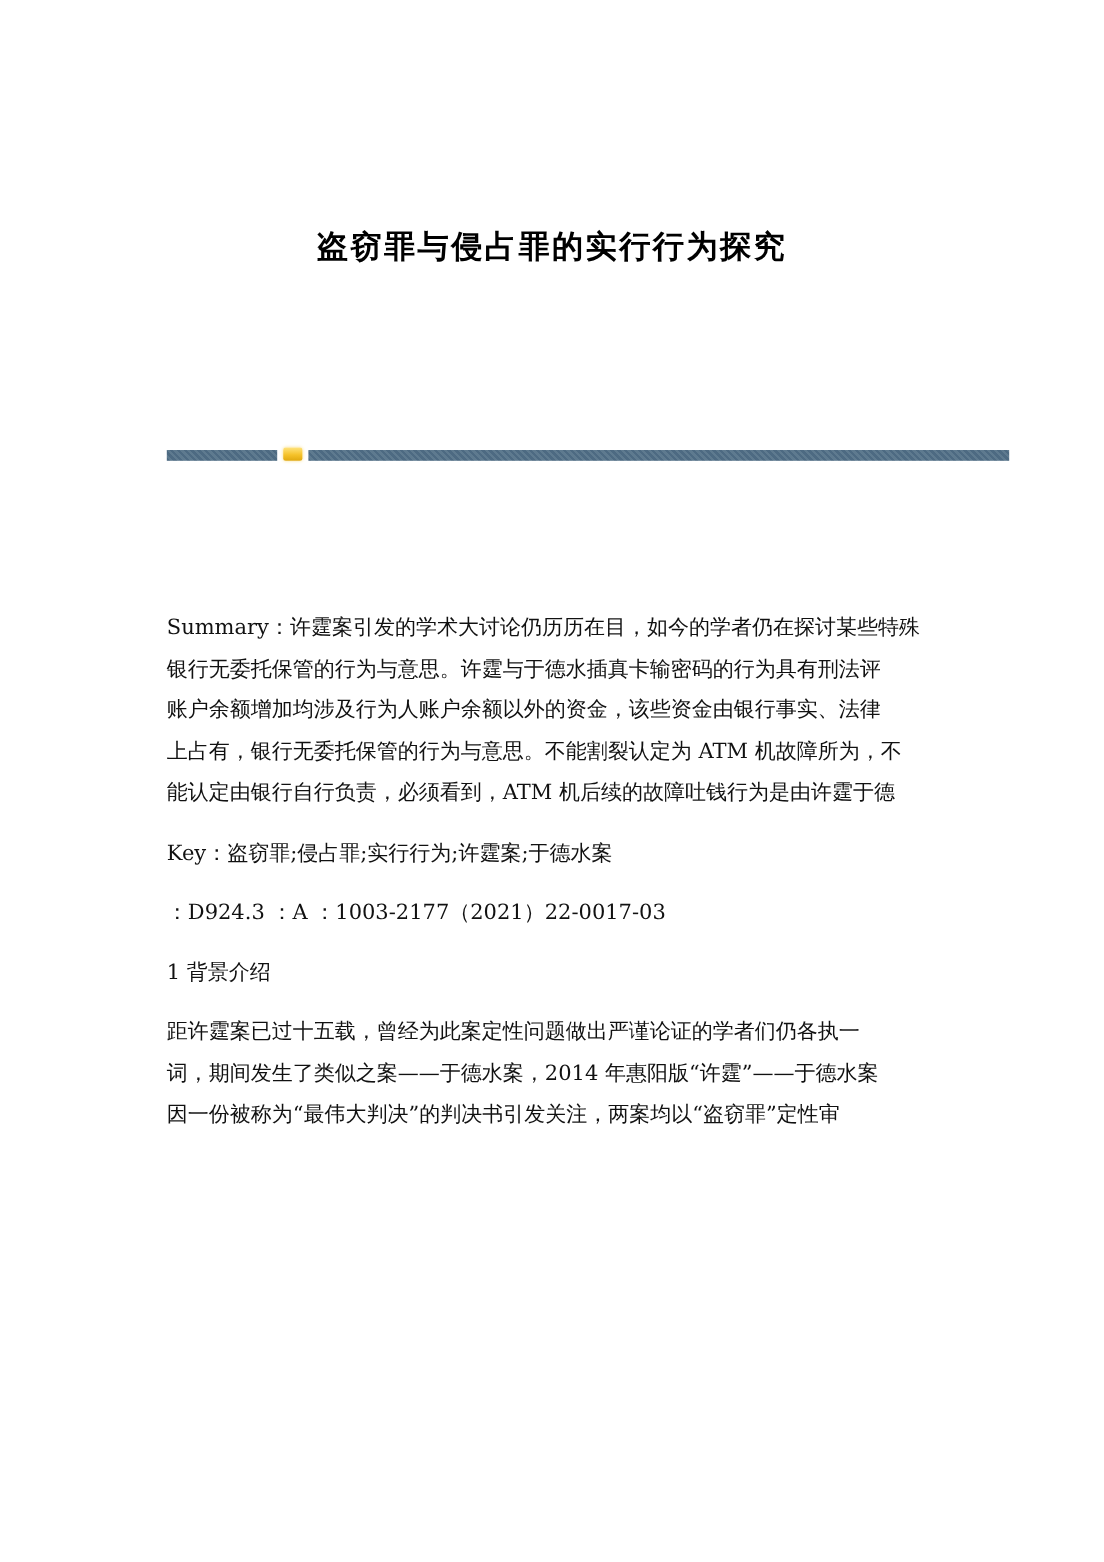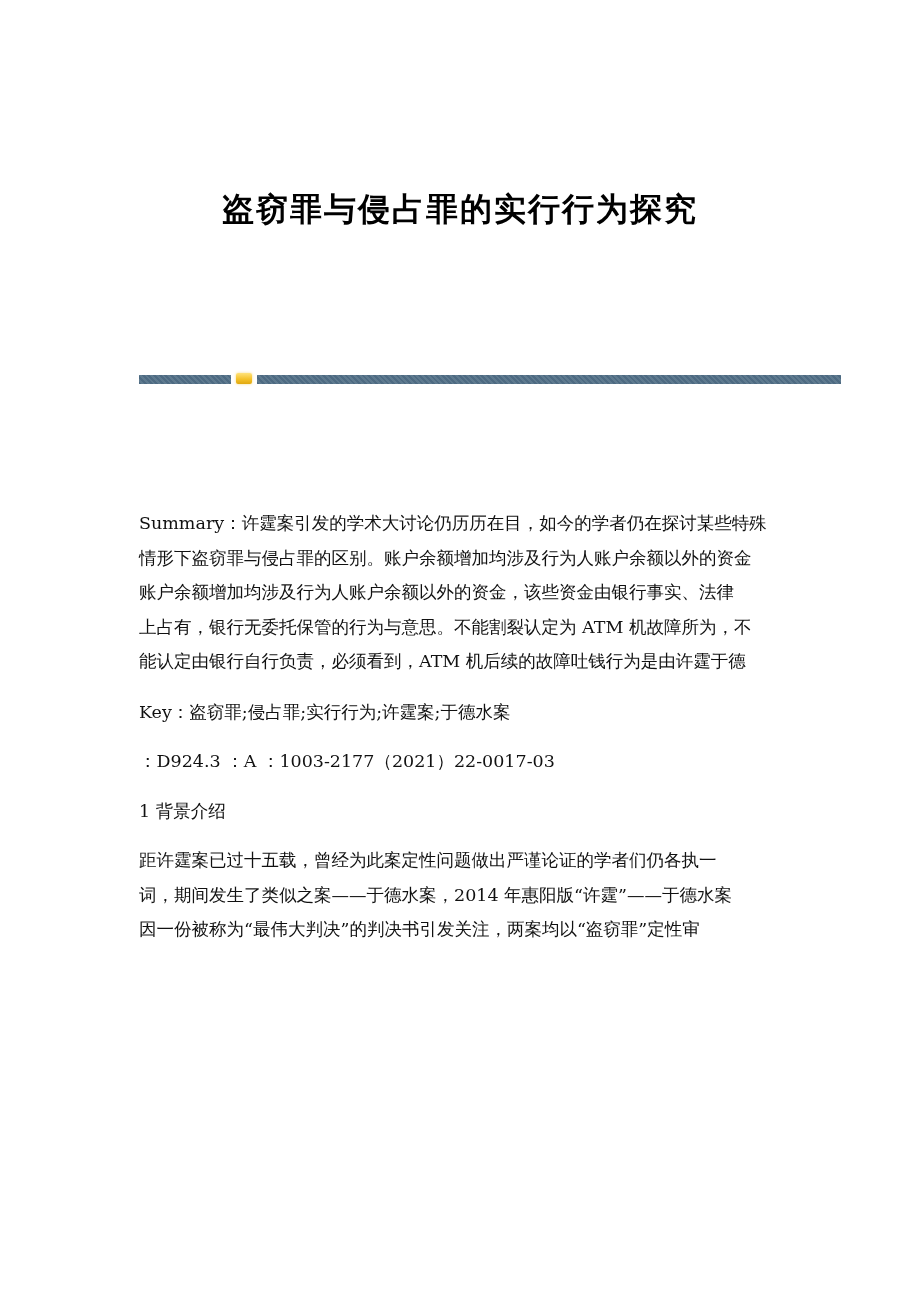--- a/index.html
+++ b/index.html
@@ -14,21 +14,21 @@
       overflow: hidden;
       font-family: "DejaVu Serif", "Liberation Serif", serif;
       color: #111111;
     }
     .title {
       position: absolute;
       left: 0;
       top: 188px;
       width: 920px;
       text-align: center;
-      font-size: 32px;
+      font-size: 26px;
       font-weight: bold;
       letter-spacing: 2px;
       color: #000000;
       font-family: "DejaVu Sans", "Liberation Sans", sans-serif;
     }
     .divider {
       position: absolute;
       left: 139px;
       top: 375px;
       width: 702px;
@@ -100,21 +100,21 @@
 
 <div class="divider">
   <div class="bar-left"></div>
   <div class="ornament"></div>
   <div class="bar-right"></div>
 </div>
 
 <div class="content">
   <div class="para abstract">
     <p class="line-block">Summary：许霆案引发的学术大讨论仍历历在目，如今的学者仍在探讨某些特殊</p>
-    <p class="line-block">情形下盗窃罪与侵占罪的区别。账户余额增加均涉及行为人账户余额以外的资金</p>
+    <p class="line-block">银行无委托保管的行为与意思。许霆与于德水插真卡输密码的行为具有刑法评</p>
     <p class="line-block">账户余额增加均涉及行为人账户余额以外的资金，该些资金由银行事实、法律</p>
     <p class="line-block">上占有，银行无委托保管的行为与意思。不能割裂认定为 ATM 机故障所为，不</p>
     <p class="line-block">能认定由银行自行负责，必须看到，ATM 机后续的故障吐钱行为是由许霆于德</p>
   </div>
 
   <p class="para key">Key：盗窃罪;侵占罪;实行行为;许霆案;于德水案</p>
 
   <p class="para meta">：D924.3 ：A ：1003-2177（2021）22-0017-03</p>
 
   <p class="para heading">1 背景介绍</p>

